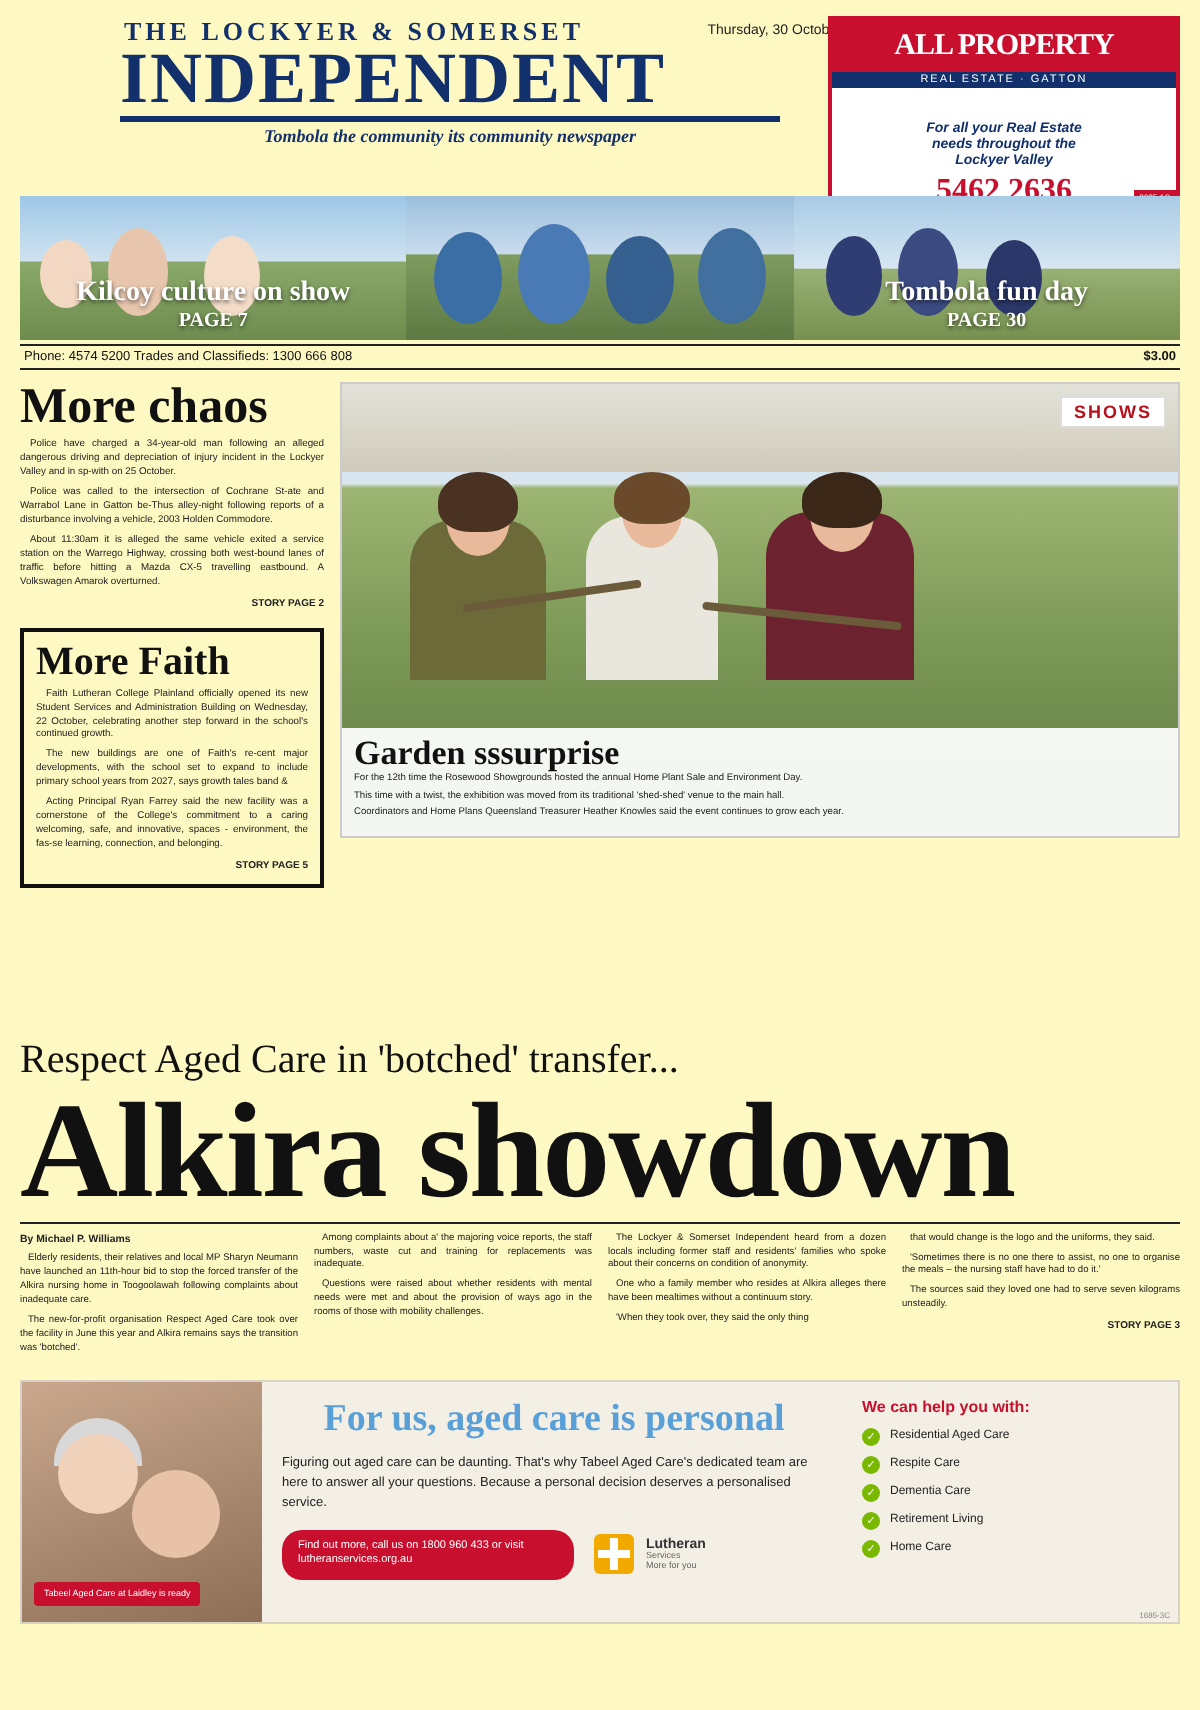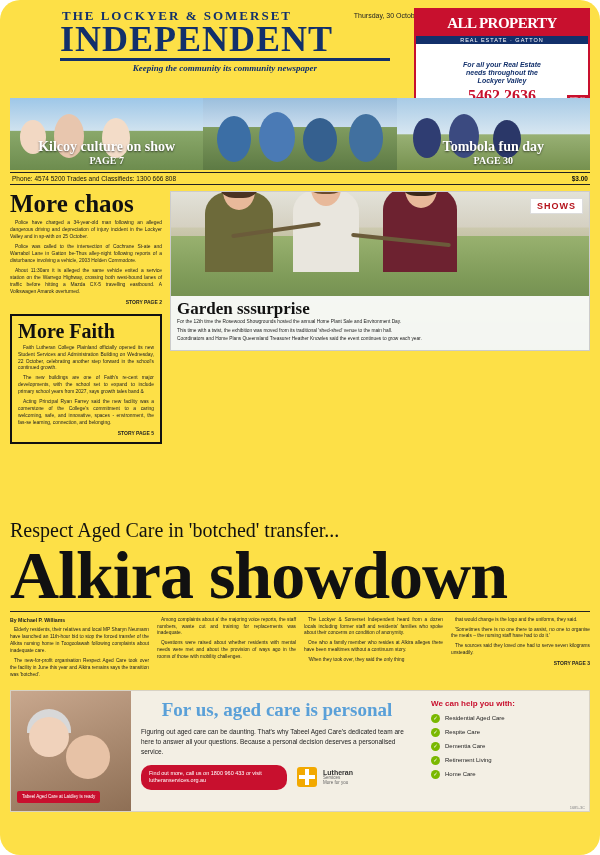--- a/index.html
+++ b/index.html
@@ -3,21 +3,21 @@
 <meta charset="utf-8">
 <style>
   html,body{margin:0;padding:0;}
   body{
     width:600px;height:855px;
     background:#ffffff;
     font-family:"Liberation Sans", sans-serif;
     color:#111;
     overflow:hidden;
   }
-  .page{position:relative;width:600px;height:855px;background:#fde047;box-sizing:border-box;padding:8px 10px;border-radius:20px;}
+  .page{position:relative;width:600px;height:855px;background:#fef9c3;box-sizing:border-box;padding:8px 10px;}
 
   
   .masthead{position:relative;height:88px;}
   .dateline{position:absolute;right:150px;top:4px;font-size:7px;color:#222;}
   .mast-kicker{font-family:"Liberation Serif",serif;font-weight:bold;font-size:13px;letter-spacing:2px;color:#12306b;margin-left:52px;}
   .mast-title{font-family:"Liberation Serif",serif;font-weight:bold;font-size:36px;line-height:0.95;letter-spacing:1px;color:#12306b;margin-left:50px;margin-top:-2px;}
   .mast-rule{height:3px;background:#12306b;width:330px;margin-left:50px;margin-top:2px;}
   .mast-tag{width:330px;margin-left:50px;text-align:center;font-family:"Liberation Serif",serif;font-style:italic;font-weight:bold;font-size:9px;color:#12306b;margin-top:2px;}
 
   
@@ -53,21 +53,21 @@
 
   .headline{font-family:"Liberation Serif",serif;font-weight:bold;font-size:25px;line-height:1;color:#111;margin:0 0 4px 0;}
   .bodytext{font-size:4.9px;line-height:1.42;text-align:justify;color:#222;}
   .bodytext p{margin:0 0 3px 0;text-indent:5px;}
   .byline-end{font-weight:bold;font-size:5px;text-align:right;margin-top:2px;}
 
   .boxed{border:2px solid #111;padding:5px 6px;margin-top:8px;}
   .boxed h2{font-family:"Liberation Serif",serif;font-weight:bold;font-size:20px;margin:0 0 4px 0;line-height:1;}
 
   
-  .photo{position:relative;width:100%;height:160px;border:1px solid #ccc;box-sizing:border-box;overflow:hidden;
+  .photo{position:relative;width:100%;height:228px;border:1px solid #ccc;box-sizing:border-box;overflow:hidden;
      background:linear-gradient(180deg,#bcd4e6 0%,#d9e6ef 22%,#9db573 23%,#7e9a58 55%,#5e7a42 100%);padding-left:48px;}
   .photo .tent{position:absolute;left:0;top:0;width:100%;height:44px;background:linear-gradient(180deg,#e9e4d6,#cfc7b2);opacity:.85;}
   .photo .signs{position:absolute;right:6px;top:6px;background:#fff;color:#b5121b;font-weight:bold;font-size:9px;padding:2px 6px;border:1px solid #ddd;letter-spacing:1px;}
   .ppl{position:absolute;bottom:0;border-radius:22px 22px 0 0;}
   .p-khaki{background:#6d6a3a;}
   .p-white{background:#e9e6de;}
   .p-maroon{background:#6d2230;}
   .face{position:absolute;border-radius:50%;background:#e8b99a;}
   .hair{position:absolute;border-radius:50% 50% 40% 40%;background:#4a3222;}
   .snake{position:absolute;height:4px;background:#6b5b3a;border-radius:3px;transform:rotate(-8deg);}
@@ -114,21 +114,21 @@
 </head>
 <body>
 
 <div class="page">
 
   <div class="masthead">
     <div class="dateline">Thursday, 30 October, 2025</div>
     <div class="mast-kicker">THE  LOCKYER  &amp;  SOMERSET</div>
     <div class="mast-title">INDEPENDENT</div>
     <div class="mast-rule"></div>
-    <div class="mast-tag">Keeping the community its community newspaper</div>
+    <div class="mast-tag">Tombola the community its community newspaper</div>
 
     <div class="ad-top">
       <div class="bar">
         <span class="logo-main">ALL PROPERTY</span>
       </div>
       <div class="subbar">REAL ESTATE  ·  GATTON</div>
       <div class="body">
         <div class="line">For all your Real Estate</div>
         <div class="line">needs throughout the</div>
         <div class="line">Lockyer Valley</div>

